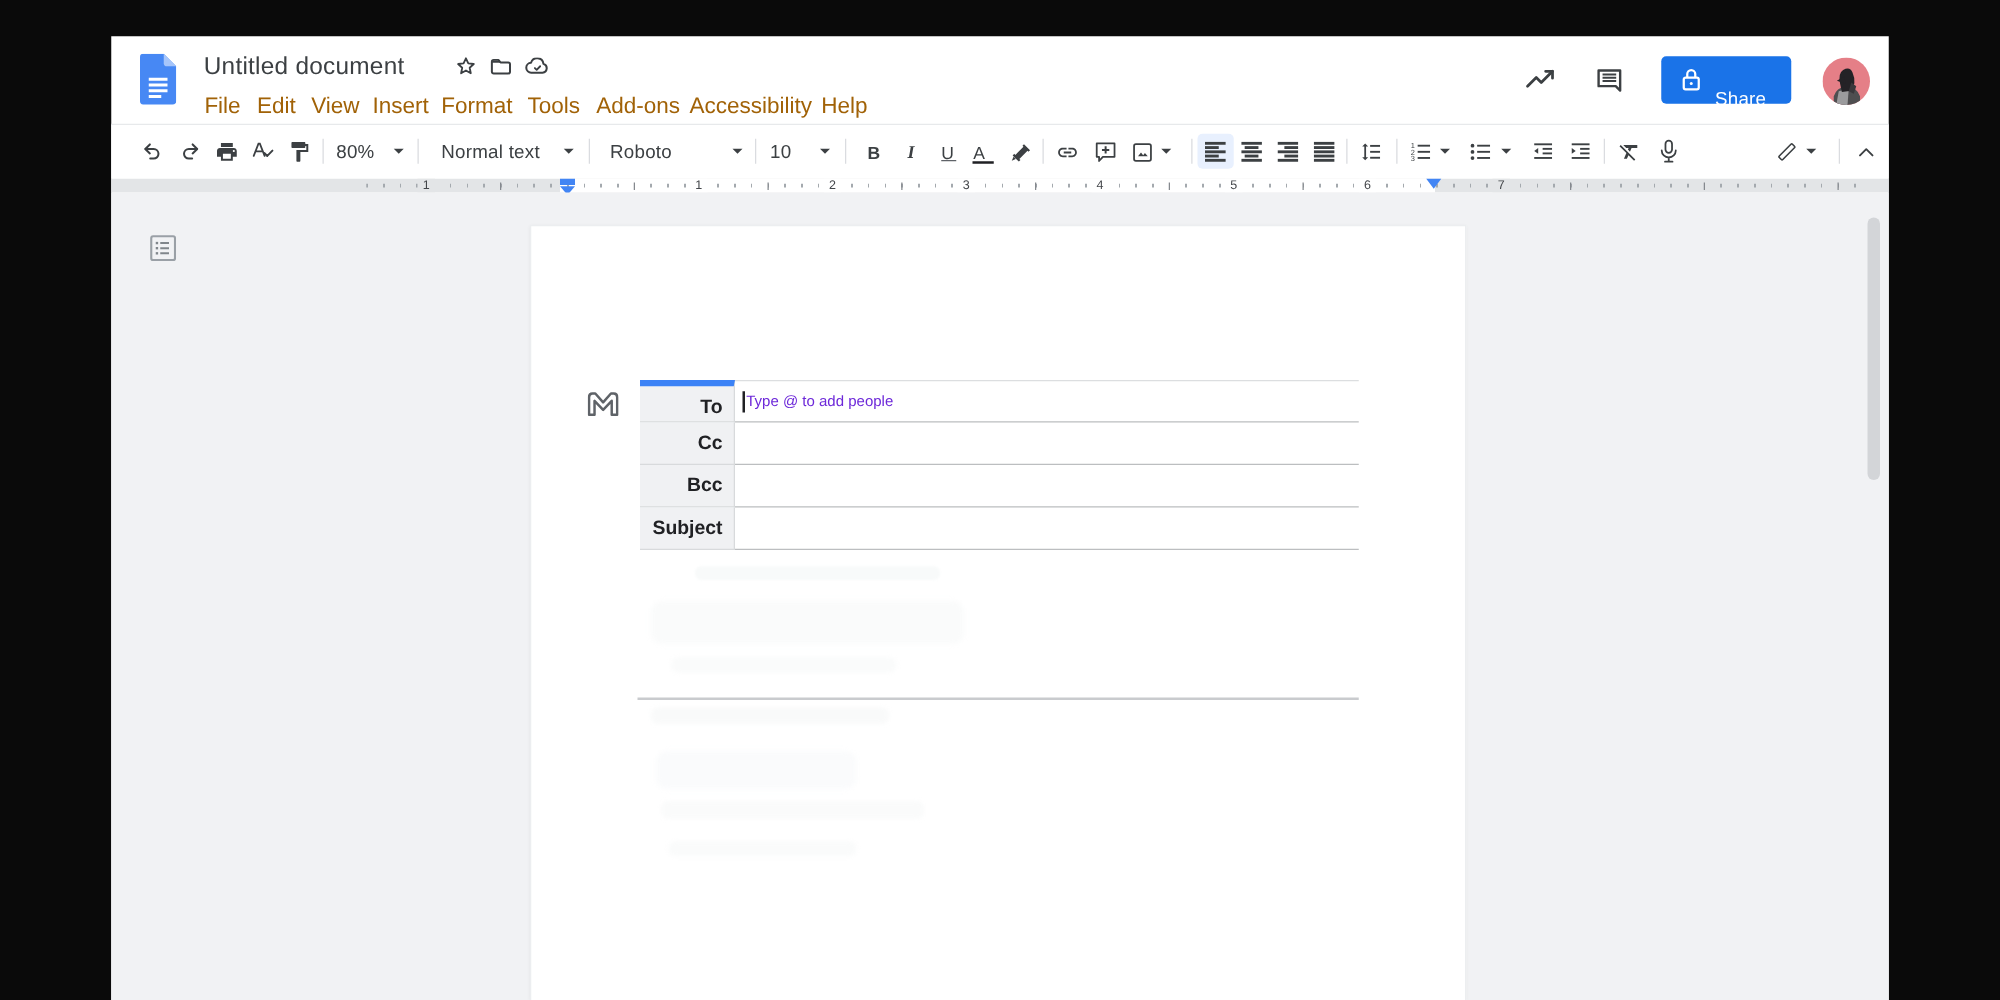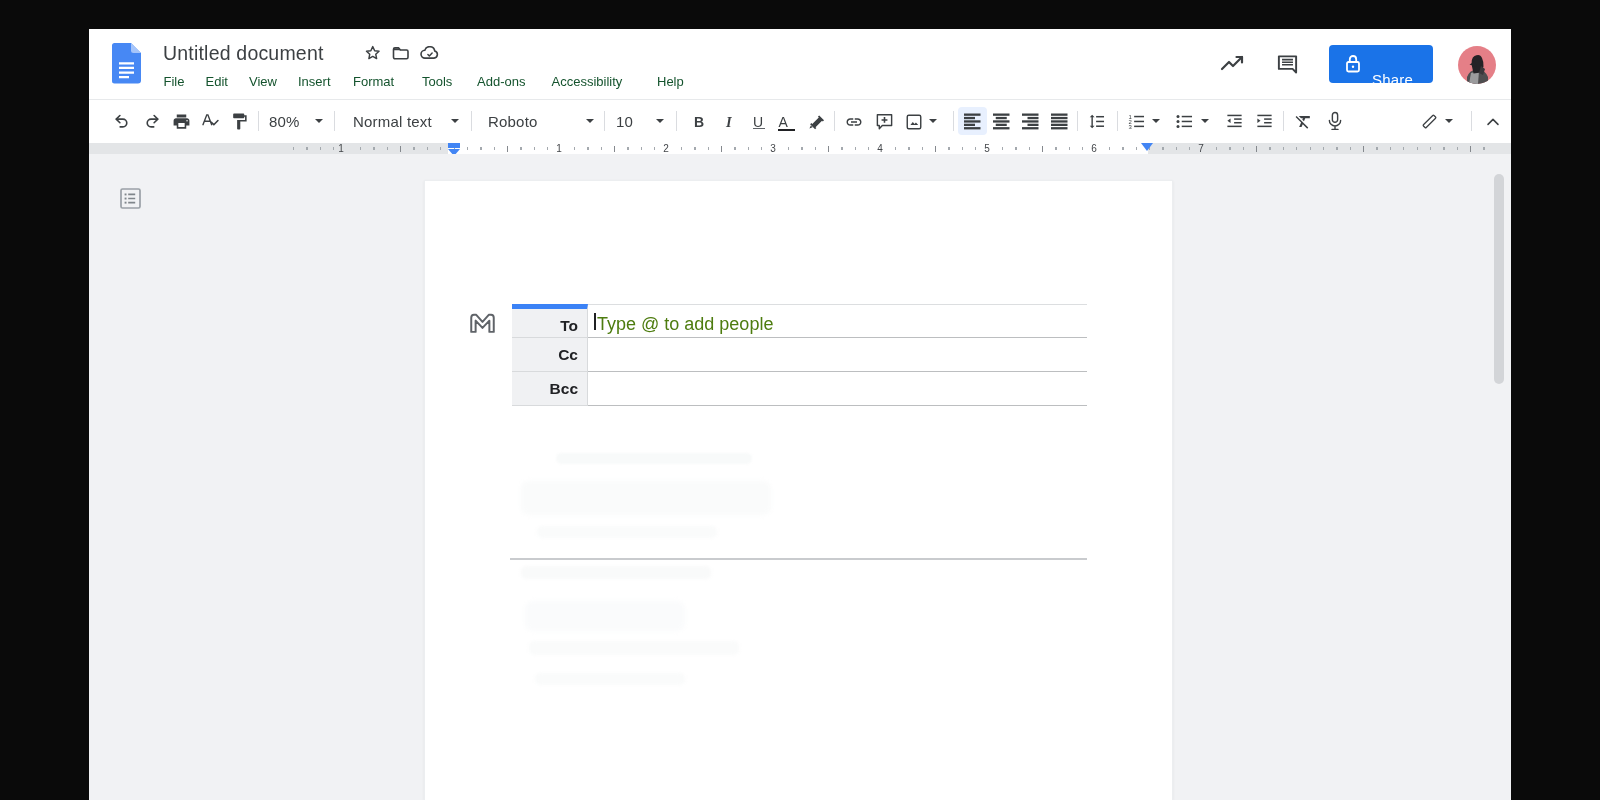--- a/index.html
+++ b/index.html
@@ -2,21 +2,21 @@
 <html><head>
 <meta charset="utf-8">
 <style>
   html,body{margin:0;padding:0;}
   body{width:1600px;height:800px;background:#0a0a0a;overflow:hidden;
        font-family:"Liberation Sans",sans-serif;-webkit-font-smoothing:antialiased;}
   .app{position:absolute;left:89px;top:29px;width:1422px;height:771px;background:#fff;}
   .abs{position:absolute;}
   
   .title{position:absolute;left:74px;top:13px;font-size:19.5px;color:#3c4043;letter-spacing:.2px;}
-  .menu{position:absolute;top:45px;font-size:13px;color:#14532d;}
+  .menu{position:absolute;top:45px;font-size:18px;color:#a16207;}
   .sharebtn{position:absolute;left:1240px;top:16px;width:104px;height:38px;border-radius:4px;
             background:#1a73e8;color:#fff;}
   .sharebtn span{position:absolute;left:43px;top:26px;font-size:15px;font-weight:500;letter-spacing:.2px;}
   .hdrline{position:absolute;left:0;top:70px;width:1422px;height:1px;background:#e7e9eb;}
   
   .tb{position:absolute;top:71px;left:0;width:1422px;height:43px;background:#fff;}
   .sep{position:absolute;top:11px;width:1px;height:20px;background:#dadce0;}
   .tbtxt{position:absolute;font-size:15px;letter-spacing:.2px;color:#3c4043;top:13px;}
   .darr{position:absolute;width:0;height:0;border-left:4px solid transparent;border-right:4px solid transparent;border-top:4.5px solid #3c4043;top:19px;}
   
@@ -28,21 +28,21 @@
   .page{position:absolute;left:335px;top:26px;width:749px;height:620px;background:#fff;
         border:1px solid #eceef0;border-bottom:none;box-shadow:0 1px 3px rgba(0,0,0,.06);box-sizing:border-box;}
   .scroll{position:absolute;left:1405px;top:20px;width:10px;height:210px;border-radius:5px;background:#d3d5d8;}
   
   .mailtbl{position:absolute;left:87px;top:123px;width:575px;}
   .row{position:relative;height:34px;}
   .lab{position:absolute;left:0;top:0;width:76px;height:34px;background:#f0f1f3;box-sizing:border-box;
        border-bottom:1px solid #d8dadc;border-right:1px solid #d8dadc;
        font-size:15.5px;font-weight:bold;color:#202124;text-align:right;line-height:34px;padding-right:9px;}
   .fld{position:absolute;left:76px;top:0;width:499px;height:34px;box-sizing:border-box;border-bottom:1px solid #bcbec0;}
-  .ph{position:absolute;left:9px;top:9px;font-size:18px;color:#4d7c0f;}
+  .ph{position:absolute;left:9px;top:9px;font-size:12px;color:#6d28d9;}
   .cursor{position:absolute;left:6px;top:8px;width:1.5px;height:17px;background:#202124;}
   .bodyline{position:absolute;left:85px;top:377px;width:577px;height:1.5px;background:#c9cbce;}
   svg{display:block;}
 </style>
 </head>
 <body>
 <div class="app">
 
   <div id="docsicon" class="abs" style="left:23px;top:14px;">
     <svg width="29" height="41" viewBox="0 0 29 41">
@@ -332,20 +332,24 @@
             </div>
           </div>
         <div class="row">
             <div class="lab">Cc</div>
             <div class="fld"></div>
           </div>
         <div class="row">
             <div class="lab">Bcc</div>
             <div class="fld"></div>
           </div>
+        <div class="row">
+            <div class="lab">Subject</div>
+            <div class="fld"></div>
+          </div>
       </div>
       <div class="bodyline"></div>
       <div class="abs" style="left:131px;top:272px;width:196px;height:11px;background:#f8fafa;border-radius:5px;filter:blur(1px);"></div>
       <div class="abs" style="left:96px;top:300px;width:250px;height:34px;background:#fafbfb;border-radius:8px;filter:blur(2px);"></div>
       <div class="abs" style="left:112px;top:345px;width:180px;height:12px;background:#fafbfb;border-radius:5px;filter:blur(1.5px);"></div>
       <div class="abs" style="left:96px;top:385px;width:190px;height:13px;background:#f9fafa;border-radius:5px;filter:blur(1.5px);"></div>
       <div class="abs" style="left:100px;top:420px;width:160px;height:30px;background:#fafbfc;border-radius:8px;filter:blur(2px);"></div>
       <div class="abs" style="left:104px;top:460px;width:210px;height:14px;background:#fafbfb;border-radius:5px;filter:blur(1.5px);"></div>
       <div class="abs" style="left:110px;top:492px;width:150px;height:12px;background:#fafbfb;border-radius:5px;filter:blur(1.5px);"></div>
     </div>

